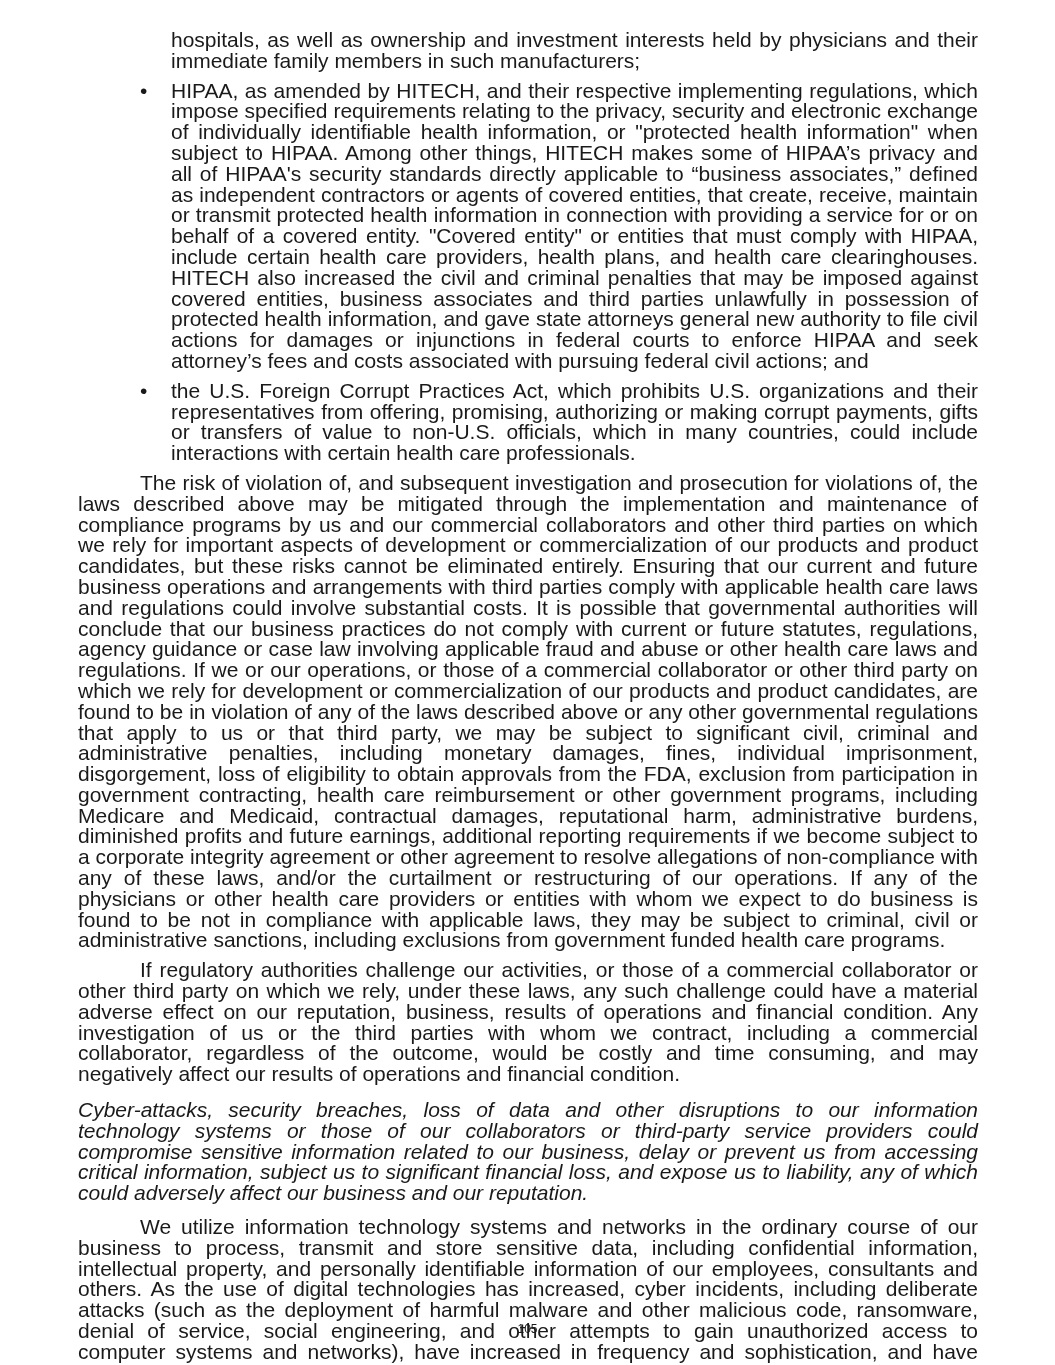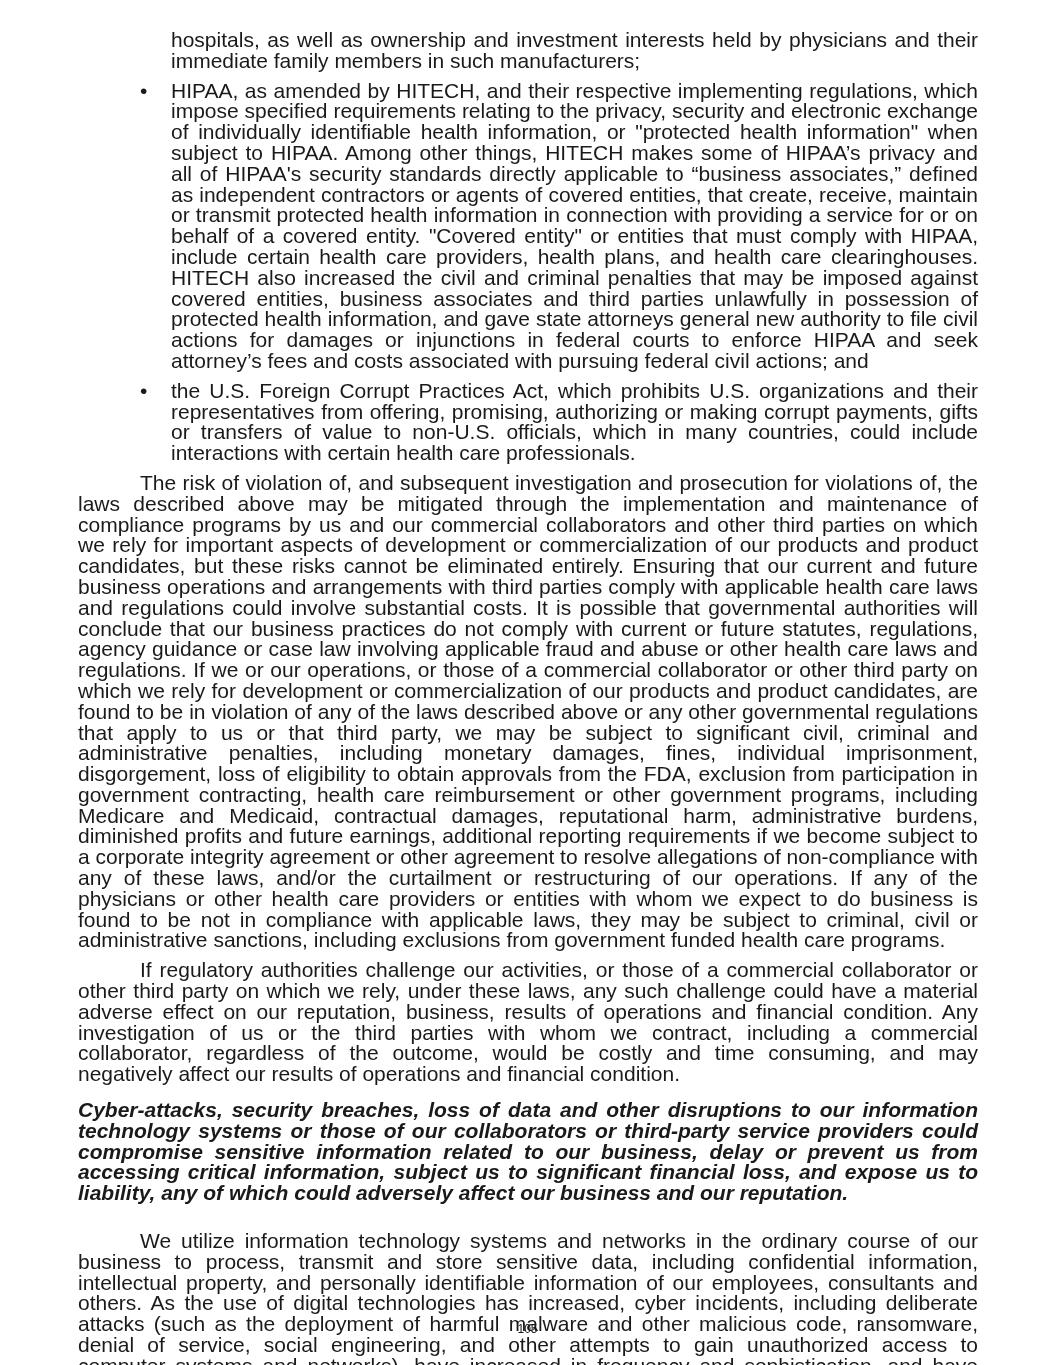--- a/index.html
+++ b/index.html
@@ -45,24 +45,24 @@
     ul.bullets li .bullet {
       position: absolute;
       left: 62px;
       top: 0;
     }
     .para {
       text-indent: 62px;
       margin-bottom: 9px;
     }
     .heading {
-      font-weight: bold;
+      font-weight: normal;
       font-style: italic;
       margin-top: 15px;
-      margin-bottom: 27px;
+      margin-bottom: 13px;
     }
     .page-number {
       position: absolute;
       left: 0;
       width: 1055px;
       top: 1322px;
       text-align: center;
       font-size: 12px;
     }
   </style>

